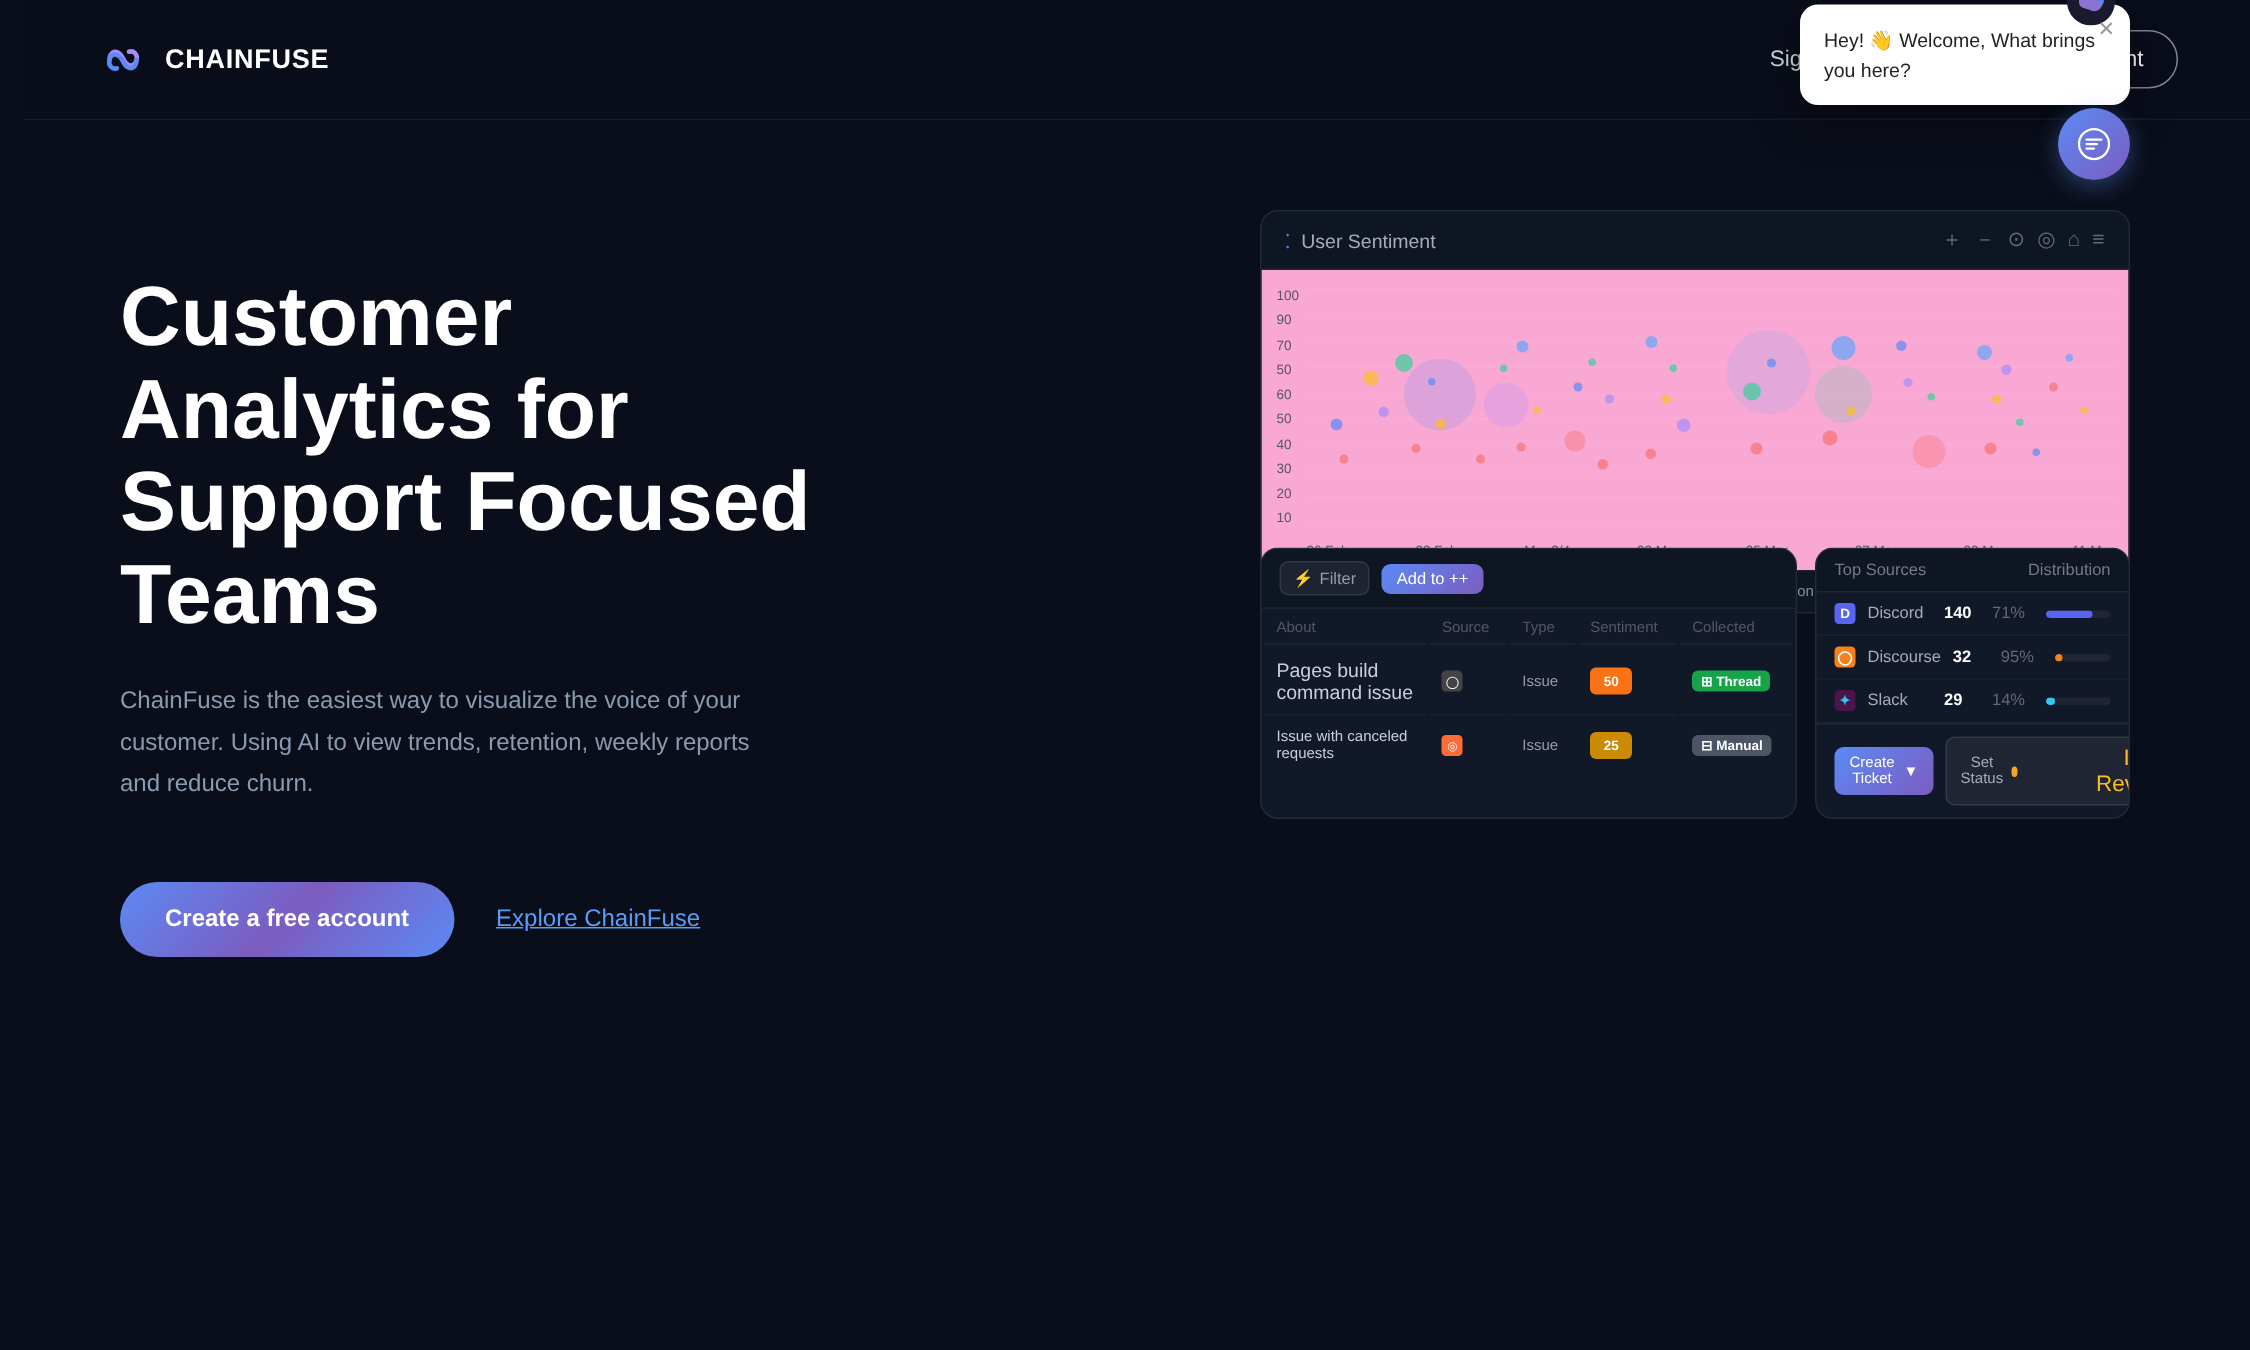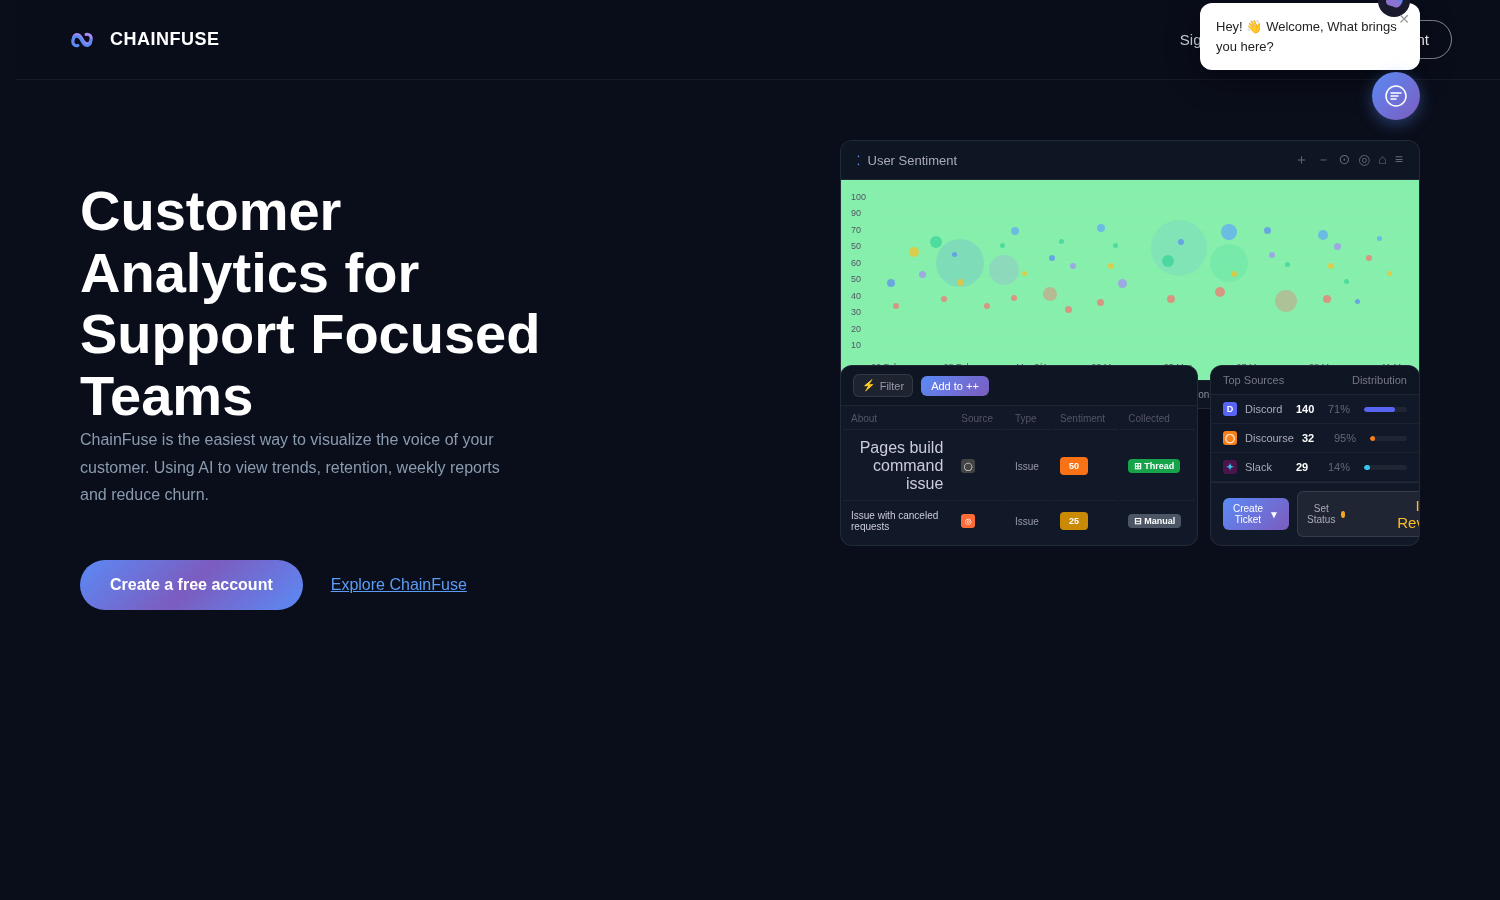--- a/index.html
+++ b/index.html
@@ -72,20 +72,21 @@
     }
     .hero-left {
       flex: 0 0 500px;
       padding-top: 40px;
     }
     .hero-title {
       font-size: 56px;
       font-weight: 700;
       line-height: 1.1;
       color: #fff;
+      margin-bottom: 28px;
     }
     .hero-subtitle {
       font-size: 16px;
       color: #8a9bb0;
       line-height: 1.7;
       margin-bottom: 52px;
       max-width: 420px;
     }
     .hero-cta-row {
       display: flex;
@@ -150,21 +151,21 @@
     .sentiment-panel {
       width: 580px;
       position: absolute;
       top: 0;
       right: 0;
     }
     .chart-area {
       padding: 12px 16px 8px;
       height: 200px;
       position: relative;
-      background: #86efac;
+      background: #f9a8d4;
     }
     .chart-yaxis {
       position: absolute;
       left: 10px;
       top: 12px;
       bottom: 30px;
       display: flex;
       flex-direction: column;
       justify-content: space-between;
     }
@@ -636,21 +637,21 @@
             <tr>
               <th>About</th>
               <th>Source</th>
               <th>Type</th>
               <th>Sentiment</th>
               <th>Collected</th>
             </tr>
           </thead>
           <tbody>
             <tr>
-              <td style="color:#ccd;font-size:16px;max-width:100px;text-align:right;">Pages build command issue</td>
+              <td style="color:#ccd;font-size:13px;max-width:100px;">Pages build command issue</td>
               <td>
                 <div class="source-icon" style="background:#444;display:inline-flex;align-items:center;justify-content:center;color:#fff;font-size:8px;">◯</div>
               </td>
               <td>Issue</td>
               <td>
                 <span class="score-badge" style="background:#f97316;">50</span>
               </td>
               <td>
                 <span class="action-badge" style="background:#16a34a;">⊞ Thread</span>
               </td>

